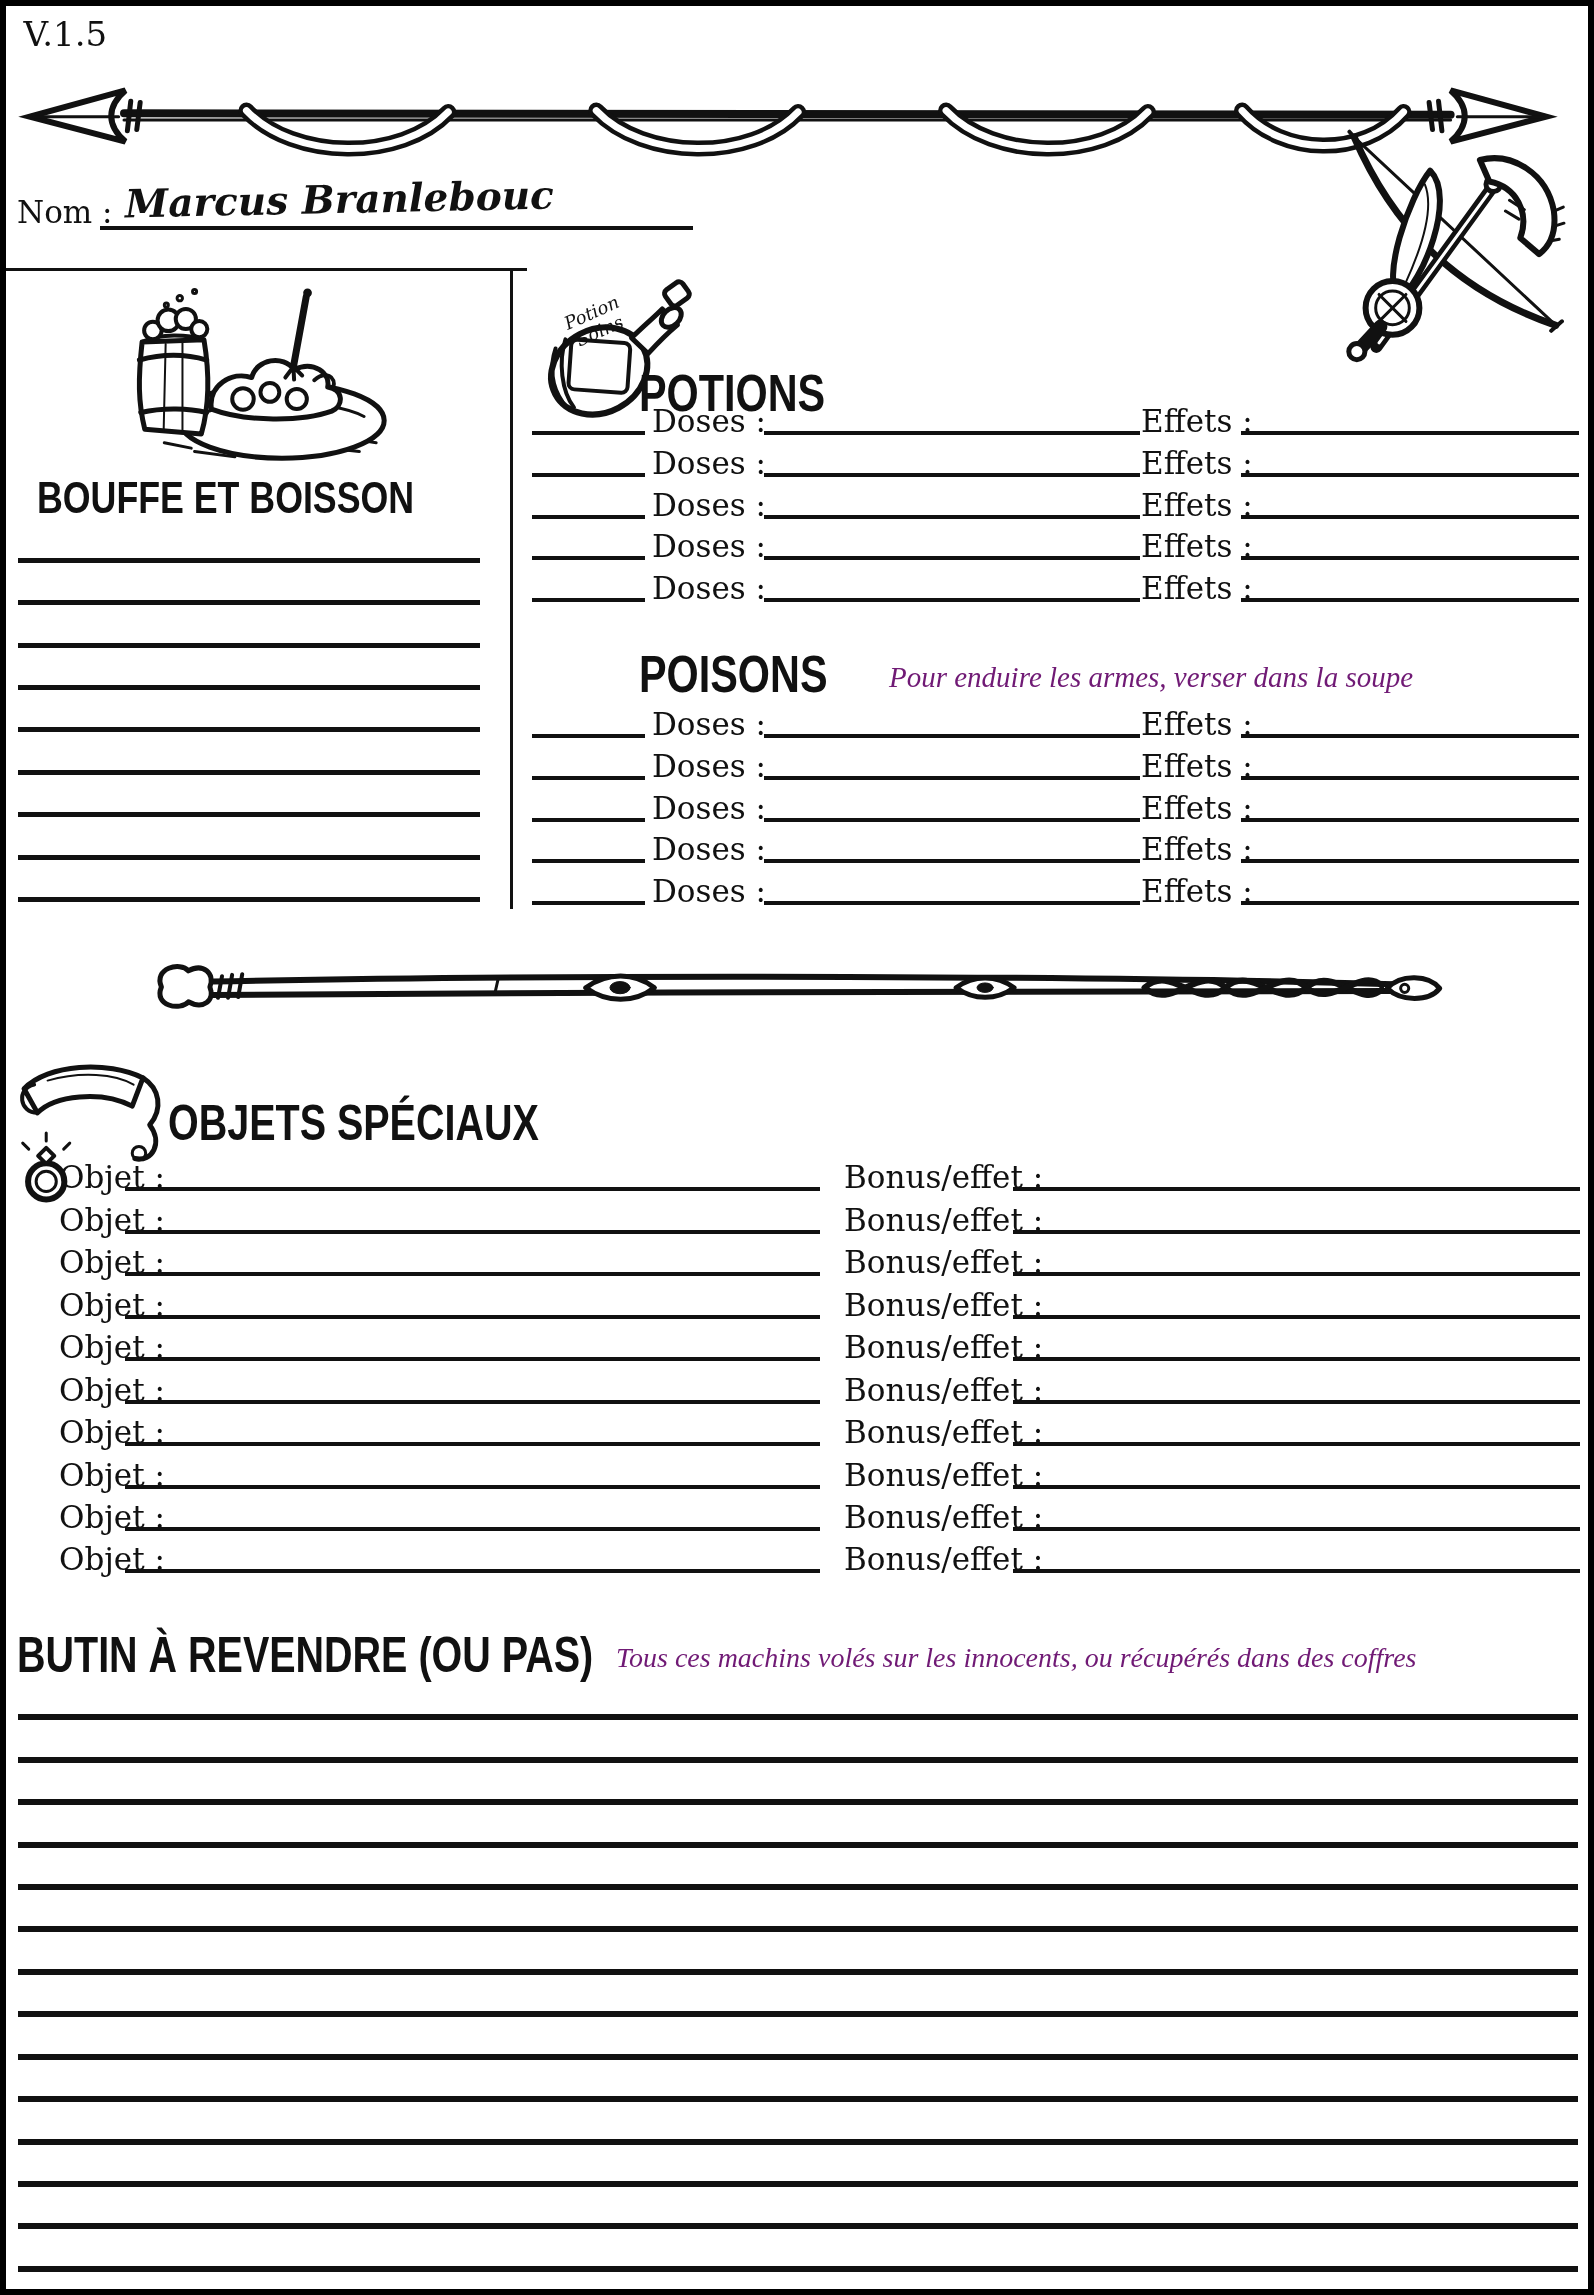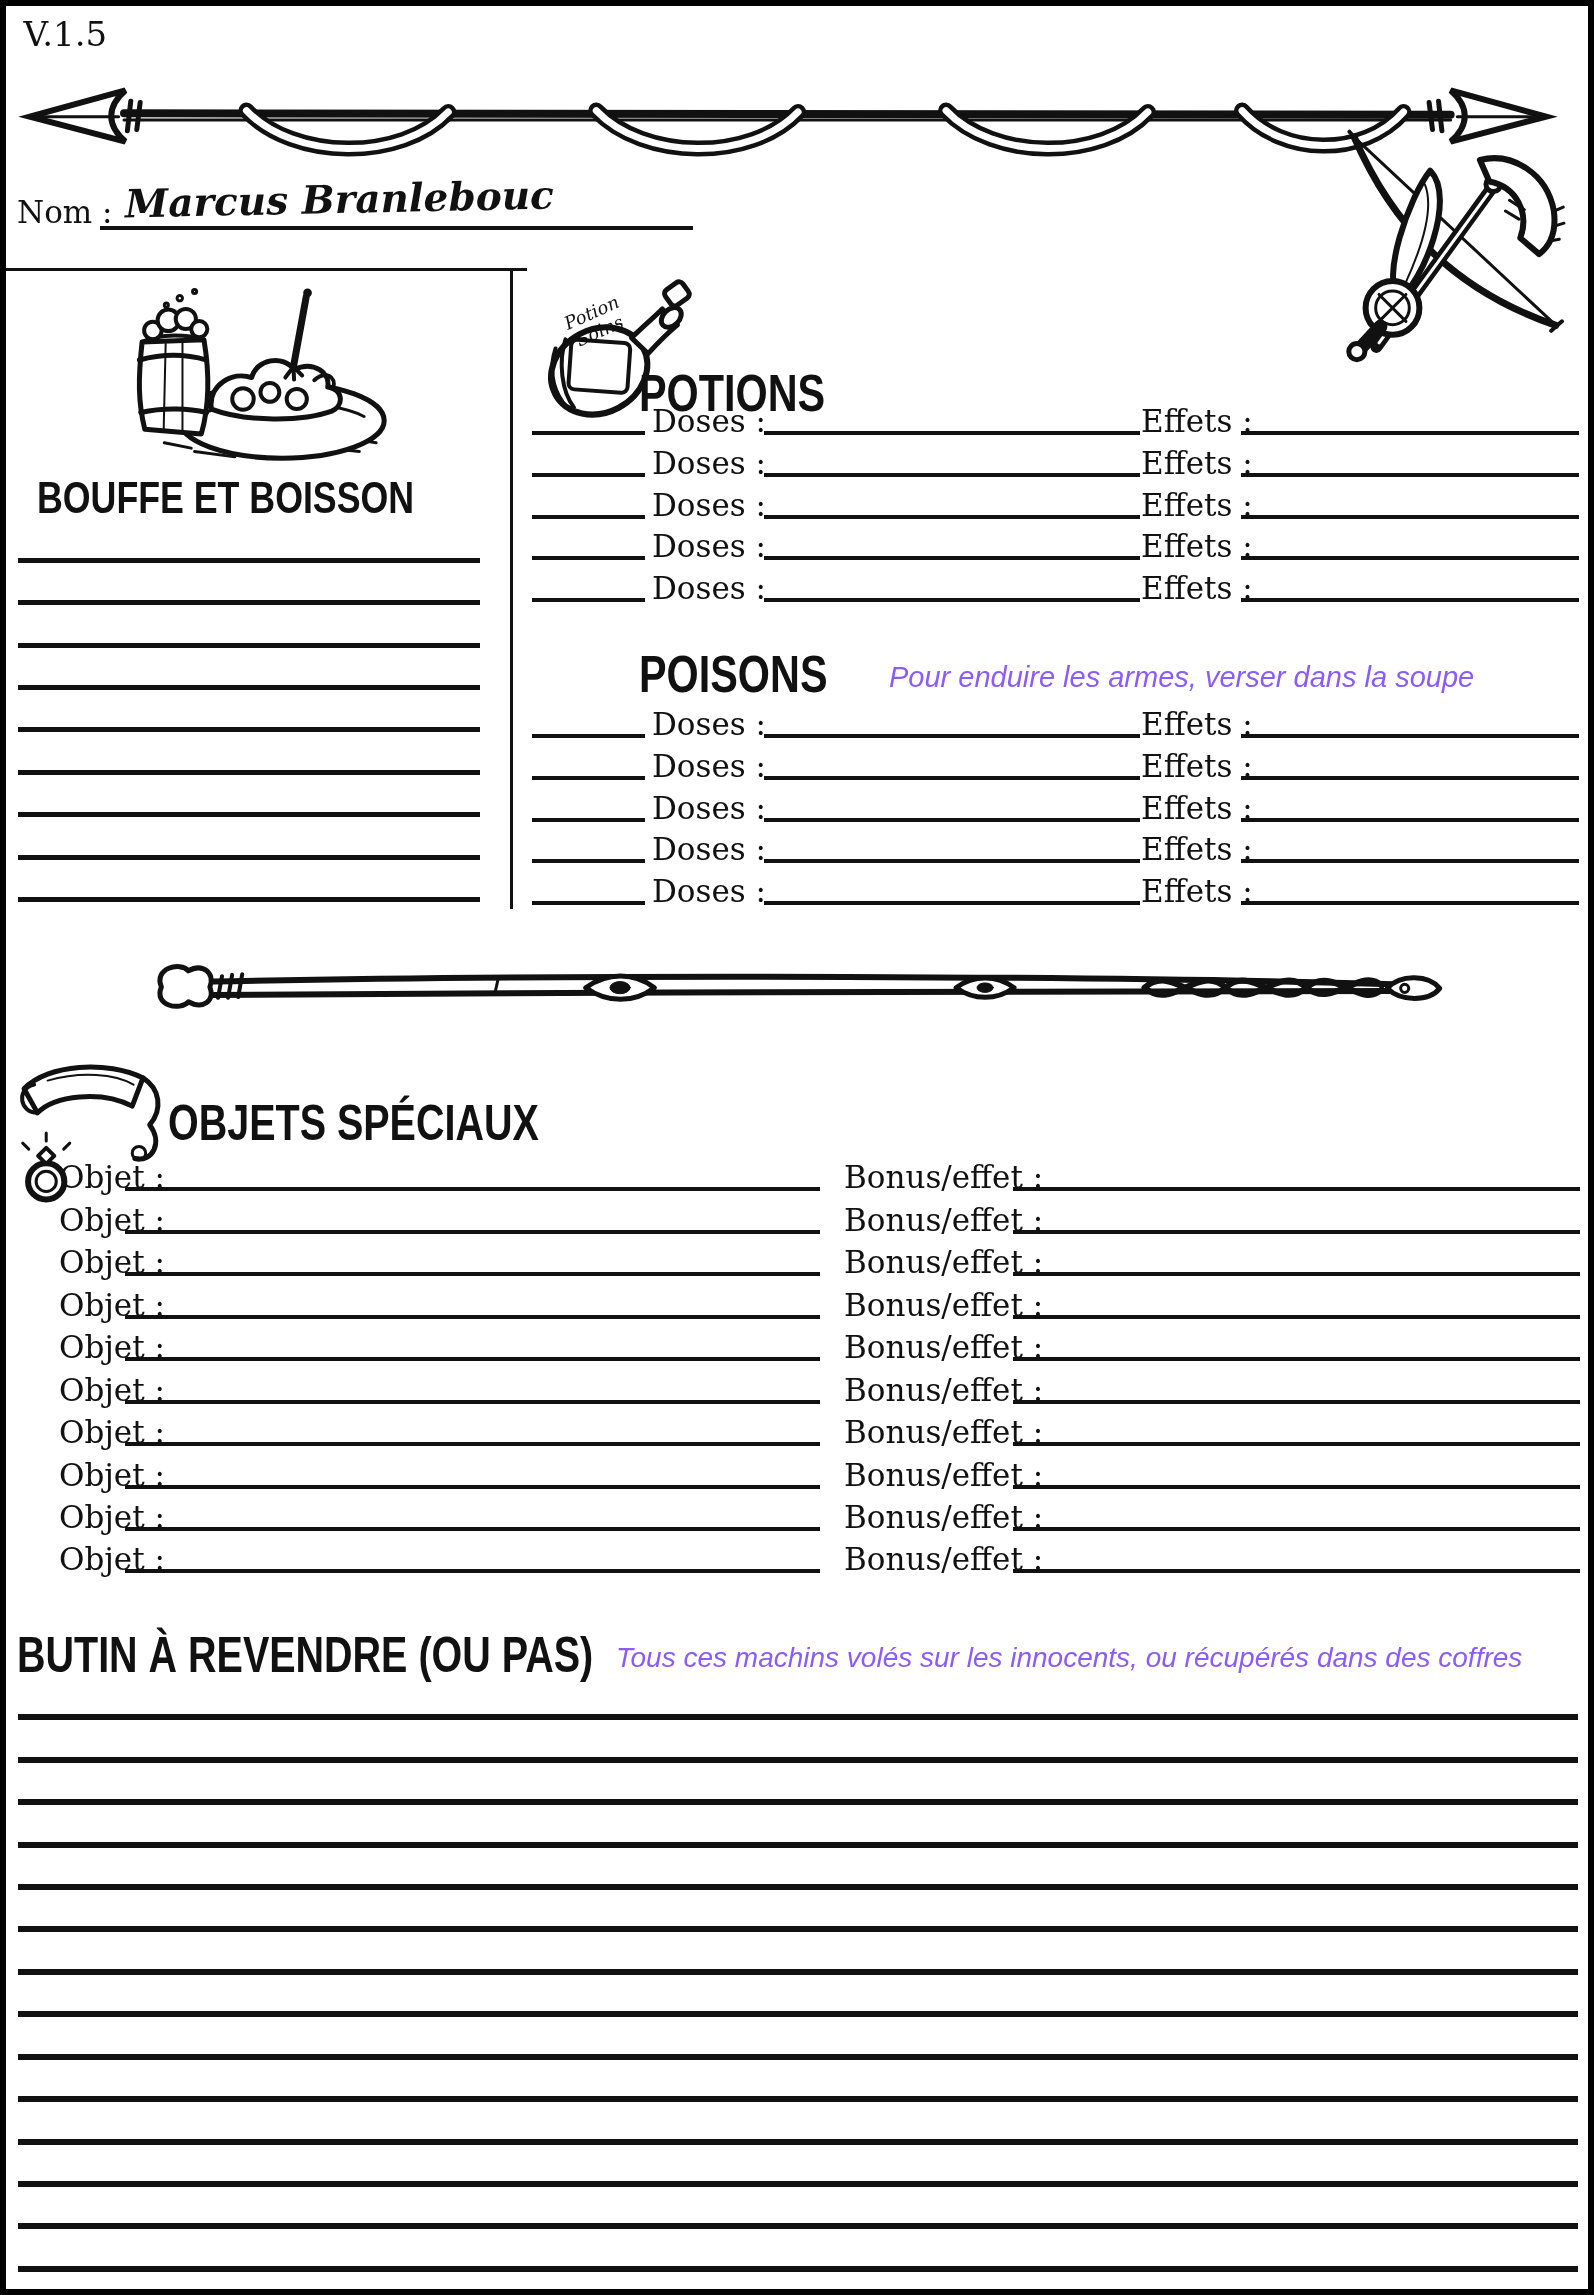--- a/index.html
+++ b/index.html
@@ -4,22 +4,22 @@
 <style>
   html,body{margin:0;padding:0;background:#e8e8e8;}
   .page{position:relative;width:1594px;height:2295px;background:#fff;color:#111;overflow:hidden;}
   .frame{position:absolute;inset:0;border:6px solid #000;pointer-events:none;}
   .abs{position:absolute;}
   
   .hd{position:absolute;font-family:"Liberation Sans",sans-serif;font-weight:bold;color:#111;
       white-space:nowrap;transform:scale(0.94,1.18);transform-origin:left top;letter-spacing:0;}
   
   .lbl{font-family:"DejaVu Serif",serif;font-size:31px;color:#111;white-space:nowrap;}
-  .sub{position:absolute;font-family:Liberation Sans, sans-serif;font-style:italic;font-size:29px;
-       color:#8b5cf6;white-space:nowrap;}
+  .sub{position:absolute;font-family:Liberation Serif, serif;font-style:italic;font-size:29px;
+       color:#701a75;white-space:nowrap;}
   .rule{position:absolute;background:#111;}
   .vrule{position:absolute;background:#111;}
   
   .dose-row{position:absolute;left:532px;width:1049px;height:39px;}
   .dose-row .stub{position:absolute;left:0;bottom:0;width:113px;height:4px;background:#111;}
   .dose-row .l-doses{position:absolute;left:120px;bottom:-4px;}
   .dose-row .mid{position:absolute;left:232px;bottom:0;width:376px;height:4px;background:#111;}
   .dose-row .l-effets{position:absolute;left:609px;bottom:-4px;}
   .dose-row .end{position:absolute;left:709px;bottom:0;width:338px;height:4px;background:#111;}
   .objet-row{position:absolute;left:17px;width:1564px;height:39px;}

